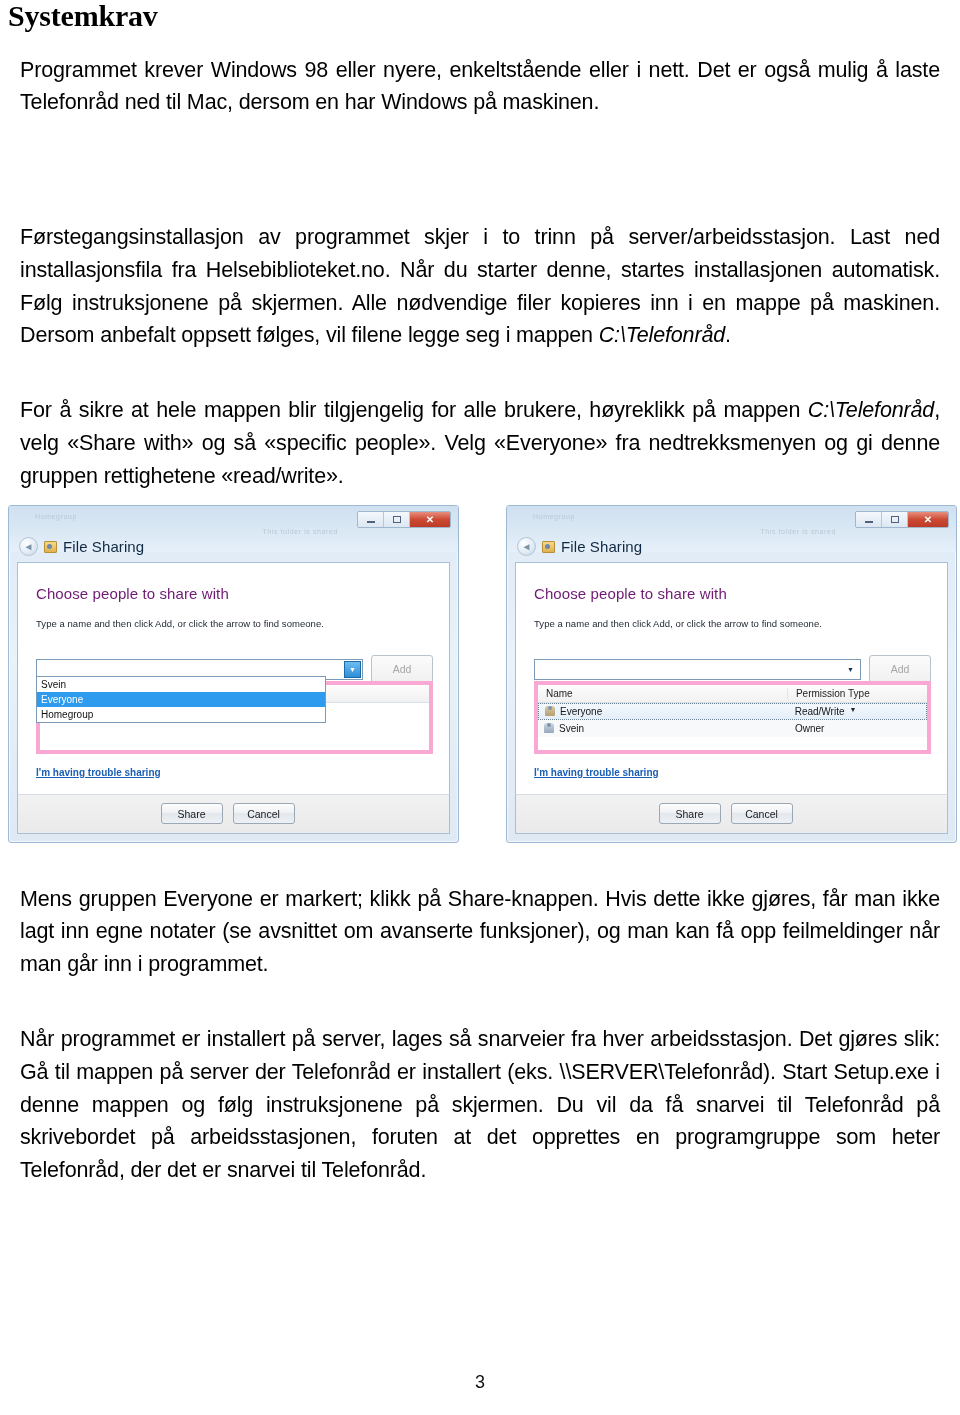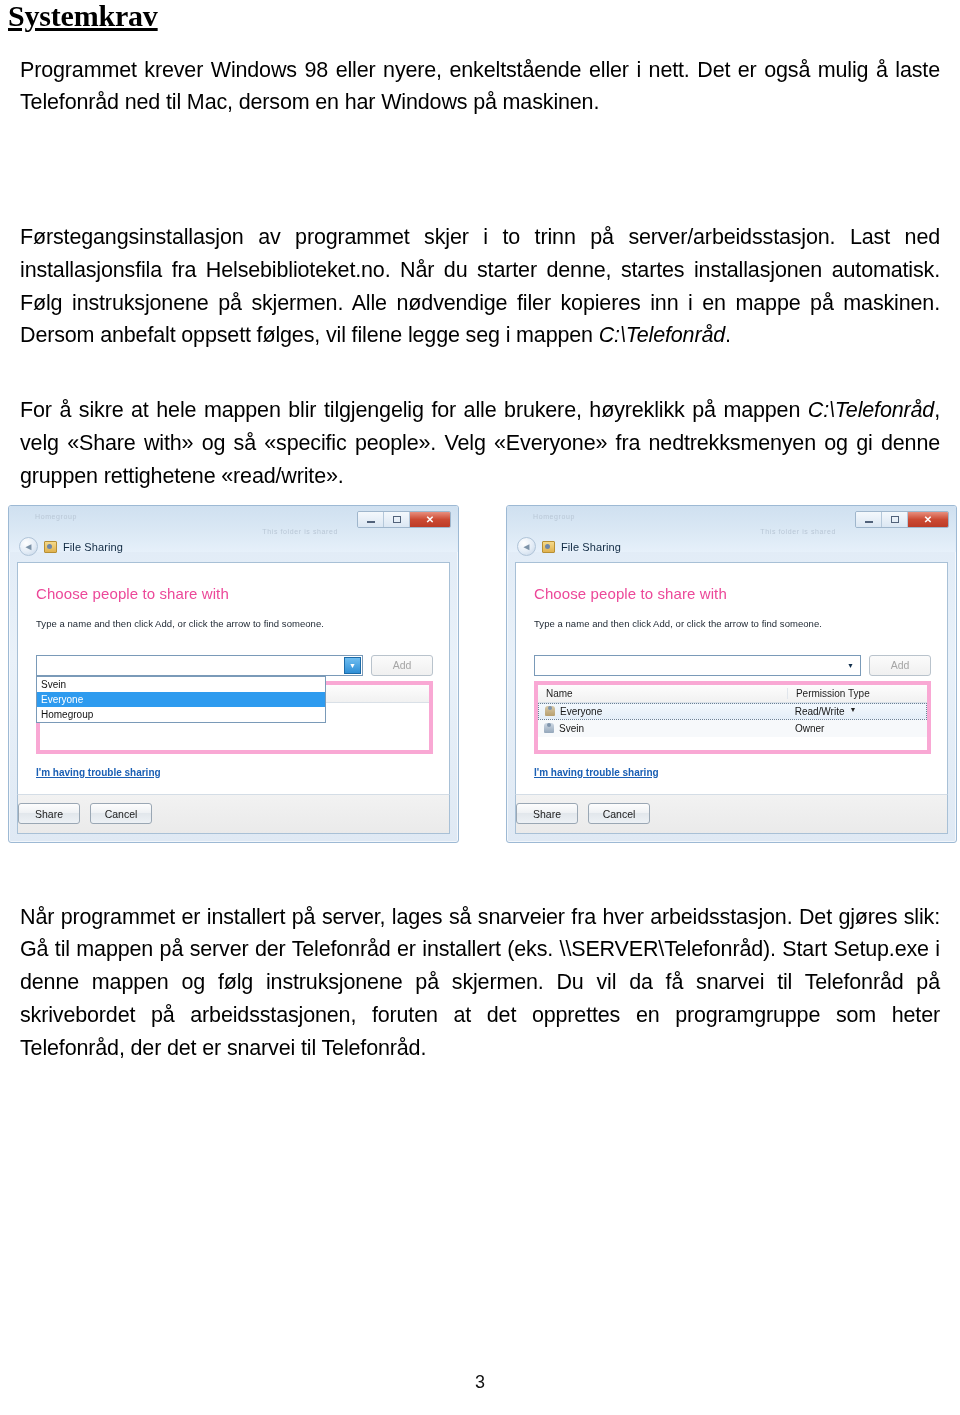--- a/index.html
+++ b/index.html
@@ -19,21 +19,20 @@
     height: 1415px;
     padding: 0 8px;
   }
 
   h1.doc-heading {
     font-family: "Liberation Serif", serif;
     font-weight: bold;
     font-size: 30px;
     line-height: 1.05;
     margin: 0;
-    text-decoration: underline;
     letter-spacing: -0.2px;
   }
   h2.doc-subheading {
     font-family: "Liberation Serif", serif;
     font-weight: bold;
     font-size: 25px;
     line-height: 1.1;
     margin: 0;
     letter-spacing: -0.3px;
   }
@@ -144,59 +143,59 @@
     position: relative;
   }
   .share-icon-sm::after {
     content: "";
     position: absolute; left: 2px; top: 2px;
     width: 5px; height: 5px;
     background: #6f87a8;
     border-radius: 50%;
   }
   .shot-title-text {
-    font-size: 11px;
+    font-size: 15px;
     color: #102a43;
     letter-spacing: 0.1px;
   }
 
   .shot-body {
     position: absolute;
     left: 8px; right: 8px; top: 56px; bottom: 48px;
     background: #ffffff;
     border: 1px solid #a8c0d6;
     border-bottom: none;
   }
   .shot-footer {
     position: absolute;
     left: 8px; right: 8px; bottom: 8px; height: 40px;
     background: linear-gradient(180deg,#f2f2f2 0%, #eaeaea 100%);
     border: 1px solid #a8c0d6;
     border-top: 1px solid #d4dde6;
     display: flex;
     align-items: center;
-    justify-content: flex-start;
+    justify-content: center;
     padding-right: 12px;
     gap: 10px;
   }
   .btn {
     min-width: 62px;
     height: 21px;
     border: 1px solid #9aa7b4;
     border-radius: 3px;
     background: linear-gradient(180deg,#fdfdfd 0%, #eef1f4 48%, #e2e7ec 50%, #edf1f5 100%);
     font-size: 10.5px;
     color: #1a1a1a;
     display: flex; align-items: center; justify-content: center;
     font-family: "Liberation Sans", sans-serif;
   }
 
   .dlg-h {
     font-size: 15px;
-    color: #ec4899;
+    color: #701a75;
     margin: 22px 0 0 18px;
     letter-spacing: 0.1px;
   }
   .dlg-sub {
     font-size: 9.5px;
     color: #222b36;
     margin: 16px 0 0 18px;
     letter-spacing: 0.05px;
   }
 
@@ -223,21 +222,21 @@
     display: flex; align-items: center; justify-content: center;
     font-size: 7px;
     color: #12304d;
   }
   .combo-arrow.active {
     background: linear-gradient(180deg,#6ebdf0 0%, #2f8fd6 100%);
     border: 1px solid #1c6ba8;
     color: #ffffff;
   }
   .btn-add {
-    width: 62px; height: 21px;
+    width: 62px; height: 29px;
     border: 1px solid #b9c3cc;
     border-radius: 3px;
     background: linear-gradient(180deg,#fbfbfb 0%, #f0f0f0 100%);
     font-size: 10.5px;
     color: #a6a6a6;
     display: flex; align-items: center; justify-content: center;
   }
 
   
   .dropdown {
@@ -478,19 +477,20 @@
 
       <div class="shot-footer">
         <div class="btn">Share</div>
         <div class="btn">Cancel</div>
       </div>
     </div>
   </div>
 
   <div class="spacer-26"></div>
 
+  <p class="body-text">Mens gruppen Everyone er markert; klikk på Share-knappen. Hvis dette ikke gjøres, får man ikke lagt inn egne notater (se avsnittet om avanserte funksjoner), og man kan få opp feilmeldinger når man går inn i programmet.</p>
 
   <div class="spacer-18"></div>
 
   <p class="body-text">Når programmet er installert på server, lages så snarveier fra hver arbeidsstasjon. Det gjøres slik: Gå til mappen på server der Telefonråd er installert (eks. \\SERVER\Telefonråd). Start Setup.exe i denne mappen og følg instruksjonene på skjermen. Du vil da få snarvei til Telefonråd på skrivebordet på arbeidsstasjonen, foruten at det opprettes en programgruppe som heter Telefonråd, der det er snarvei til Telefonråd.</p>
 
   <div class="page-number">3</div>
 </div>
 
 </body></html>

